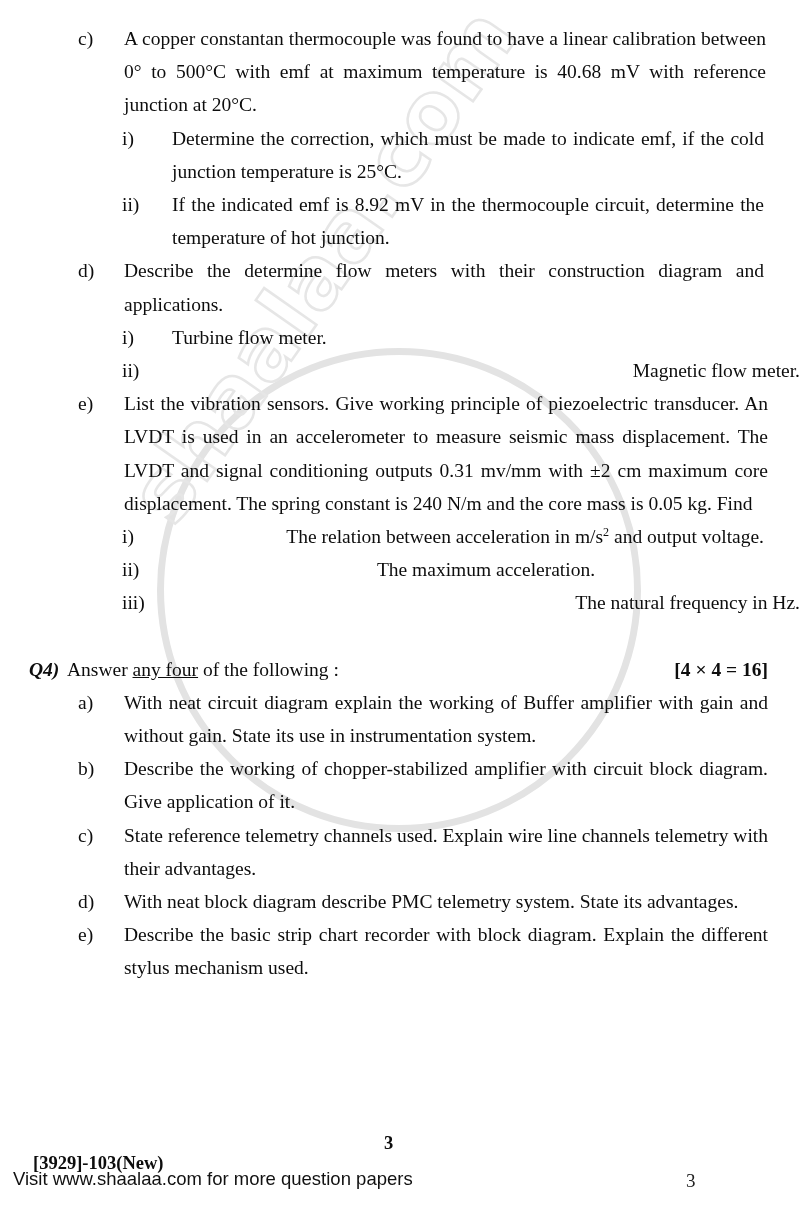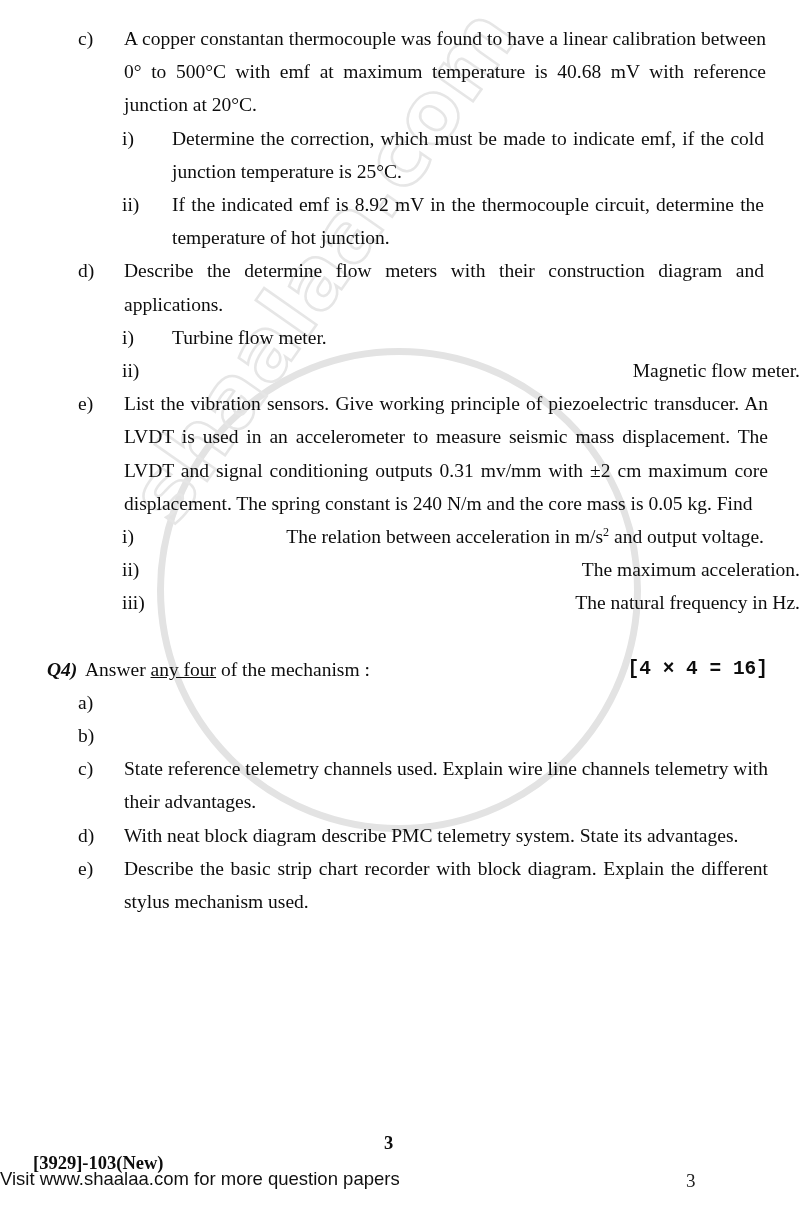--- a/index.html
+++ b/index.html
@@ -95,41 +95,40 @@
     text-align: justify;
   }
 
   .indent-main { padding-left: 78px; }
   .indent-sub  { padding-left: 122px; }
 
   
   .qnum-row {
     display: flex;
     align-items: flex-start;
-    padding-left: 47px;
+    padding-left: 29px;
     padding-right: 32px;
   }
   .qnum {
     font-weight: 700;
     font-style: italic;
     font-size: 19.5px;
     line-height: 33.2px;
     flex: 0 0 38px;
   }
   .qnum-text {
     font-size: 19.5px;
     line-height: 33.2px;
     flex: 1 1 auto;
   }
   .qnum-marks {
     font-weight: 700;
     font-size: 19.5px;
     line-height: 33.2px;
     white-space: nowrap;
-    font-family: Liberation Mono, monospace;
   }
   .u { text-decoration: underline; text-align: center; }
 
   sup { font-size: 0.62em; vertical-align: super; line-height: 0; }
 
   
   .footer-main {
     position: absolute;
     left: 0;
     top: 1133px;
@@ -146,21 +145,21 @@
   }
   .footer-pageno {
     position: absolute;
     left: 384px;
     top: 0;
     font-weight: 700;
     font-size: 18.5px;
   }
   .footer-visit {
     position: absolute;
-    left: 0;
+    left: 13px;
     top: 1168px;
     font-family: "Liberation Sans", "DejaVu Sans", sans-serif;
     font-size: 18.5px;
     color: #111;
     z-index: 2;
     white-space: nowrap;
   }
   .footer-right-num {
     position: absolute;
     left: 686px;
@@ -219,42 +218,44 @@
       <div class="item-body">List the vibration sensors. Give working principle of piezoelectric transducer. An LVDT is used in an accelerometer to measure seismic mass displacement. The LVDT and signal conditioning outputs 0.31 mv/mm with ±2 cm maximum core displacement. The spring constant is 240 N/m and the core mass is 0.05 kg. Find</div>
     </div>
 
     <div class="qrow indent-sub" style="padding-right:36px">
       <div class="sub-marker">i)</div>
       <div class="sub-body" style="text-align:right"><span>The relation between acceleration in m/s</span><sup>2</sup><span> and output voltage.</span></div>
     </div>
 
     <div class="qrow indent-sub">
       <div class="sub-marker">ii)</div>
-      <div class="sub-body" style="text-align:right">The maximum acceleration.</div>
+      <div class="sub-body" style="text-align:center">The maximum acceleration.</div>
     </div>
 
     <div class="qrow indent-sub">
       <div class="sub-marker">iii)</div>
       <div class="sub-body" style="text-align:right">The natural frequency in Hz.</div>
     </div>
 
     <div style="height:33px"></div>
 
     <div class="qnum-row">
       <div class="qnum">Q4)</div>
-      <div class="qnum-text"><span>Answer </span><span class="u">any four</span><span> of the mechanism :</span></div>
+      <div class="qnum-text"><span>Answer </span><span class="u">any four</span><span> of the following :</span></div>
       <div class="qnum-marks">[4 × 4 = 16]</div>
     </div>
 
     <div class="qrow indent-main" style="padding-right:32px">
       <div class="item-marker">a)</div>
+      <div class="item-body">With neat circuit diagram explain the working of Buffer amplifier with gain and without gain. State its use in instrumentation system.</div>
     </div>
 
     <div class="qrow indent-main" style="padding-right:32px">
       <div class="item-marker">b)</div>
+      <div class="item-body">Describe the working of chopper-stabilized amplifier with circuit block diagram. Give application of it.</div>
     </div>
 
     <div class="qrow indent-main" style="padding-right:32px">
       <div class="item-marker">c)</div>
       <div class="item-body">State reference telemetry channels used. Explain wire line channels telemetry with their advantages.</div>
     </div>
 
     <div class="qrow indent-main" style="padding-right:32px">
       <div class="item-marker">d)</div>
       <div class="item-body">With neat block diagram describe PMC telemetry system. State its advantages.</div>

